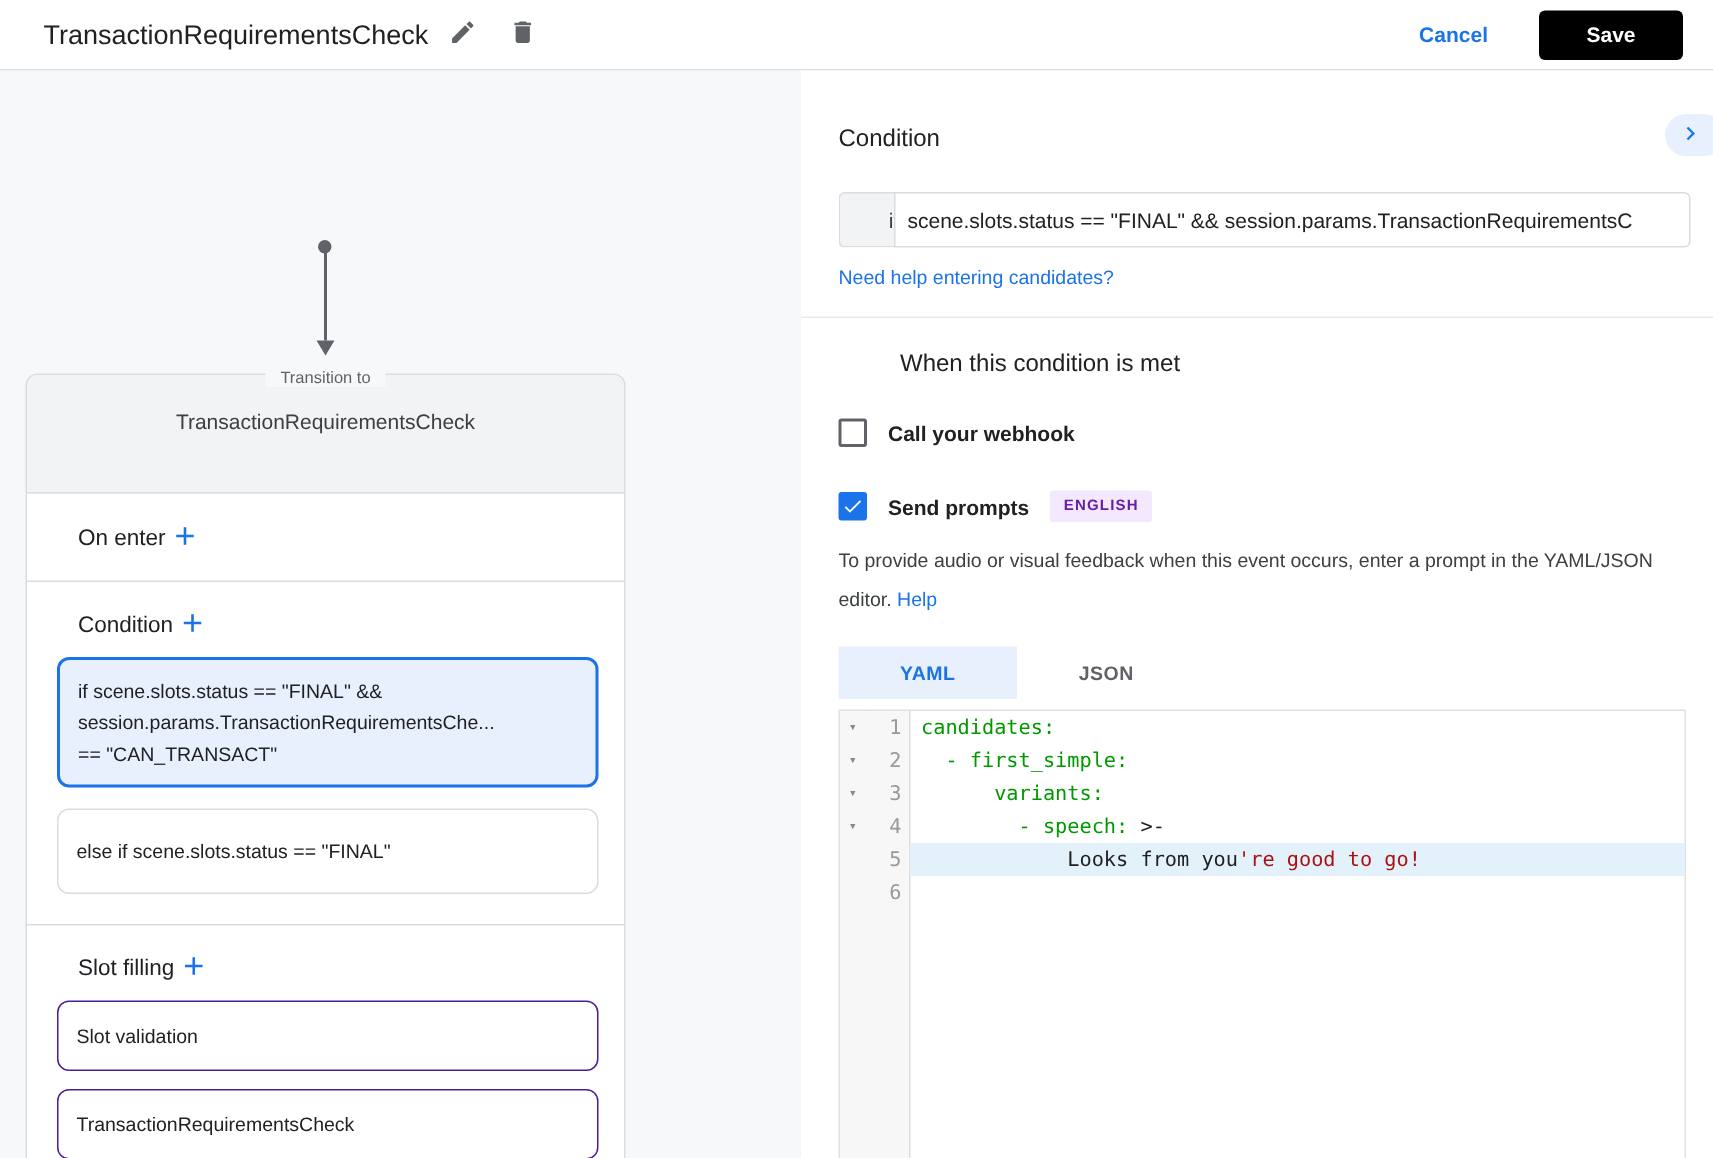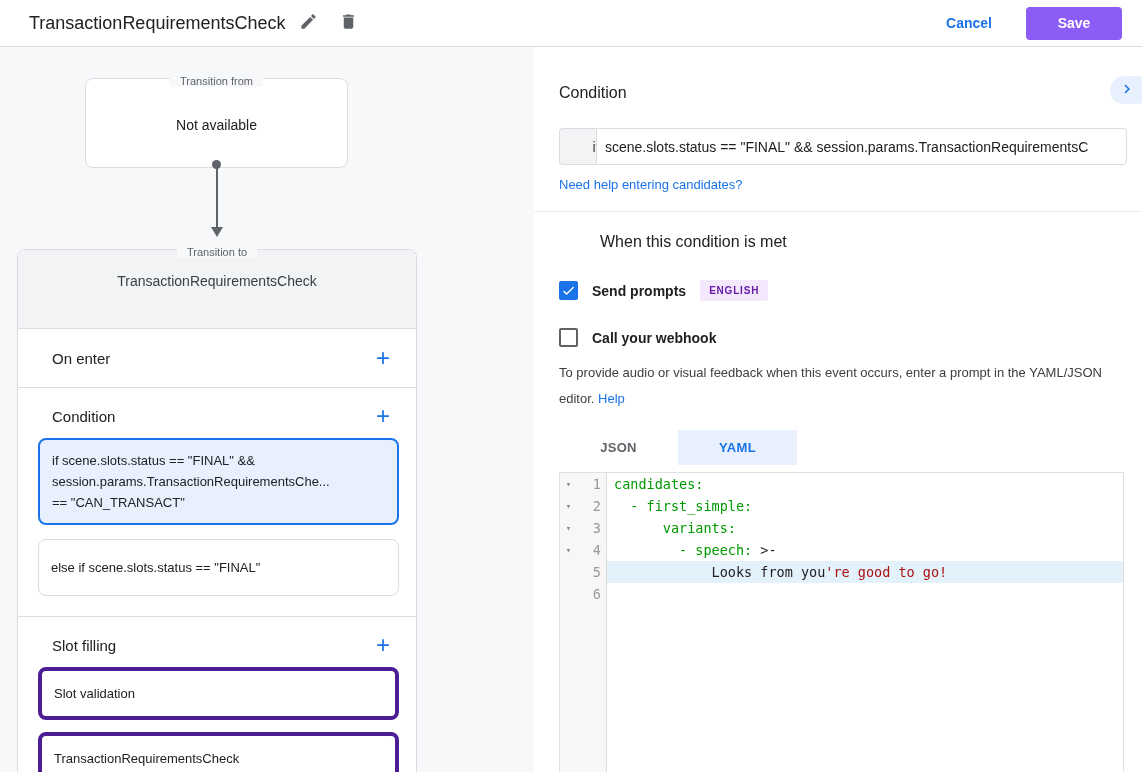--- a/index.html
+++ b/index.html
@@ -8,21 +8,21 @@
 
   
   .topbar { height:47px; background:#fff; border-bottom:1px solid #dadce0;
     display:flex; align-items:center; padding:0 20px 0 29px; }
   .topbar-title { font-size:18px; color:#202124; }
   .icon-btn { width:34px; height:34px; border:none; background:transparent; display:flex;
     align-items:center; justify-content:center; cursor:pointer; margin-left:6px; }
   .spacer { flex:1; }
   .cancel-btn { border:none; background:transparent; color:#1a73e8; font-size:14px;
     font-weight:600; padding:8px 16px; cursor:pointer; margin-right:18px; }
-  .save-btn { background:#8b5cf6; color:#fff; border:none; border-radius:4px;
+  .save-btn { background:#000000; color:#fff; border:none; border-radius:4px;
     font-size:14px; font-weight:600; width:96px; height:33px; cursor:pointer; }
 
   
   .main { display:flex; height:725px; }
   .left-panel { width:534px; background:#f7f8fa; position:relative; overflow:hidden; flex:none; }
   .right-panel { flex:1; background:#fff; position:relative; }
 
   
   .tf-group { position:absolute; left:85px; top:31px; width:263px; height:90px;
     background:#fff; border:1px solid #dadce0; border-radius:8px; }
@@ -41,32 +41,32 @@
 
   .scene-card { position:absolute; left:17px; top:202px; width:400px; height:620px;
     background:#fff; border:1px solid #dadce0; border-radius:8px; overflow:hidden; }
   .scene-card-header { background:#f1f3f4; border-bottom:1px solid #dadce0; height:79px;
     text-align:center; padding-top:23px; }
   .scene-card-title { font-size:14px; color:#3c4043; }
   .scene-card-sub { font-size:11px; color:#5f6368; margin-top:8px; }
 
   .section { border-bottom:1px solid #dadce0; }
   .section:last-child { border-bottom:none; }
-  .section-head { display:flex; align-items:center; justify-content:space-between;
+  .section-head { display:flex; align-items:center; 
     padding:0 20px 0 34px; height:58px; }
   .section-head.compact { height:50px; padding-top:6px; }
   .section-label { font-size:15px; color:#202124; }
   .add-btn { border:none; background:transparent; color:#1a73e8; font-size:24px;
     font-weight:300; cursor:pointer; line-height:20px; padding:2px 6px; }
   .cards { padding:0 17px 20px 20px; }
   .cond-card { border-radius:8px; font-size:13px; line-height:21px; padding:10px 12px;
     cursor:pointer; }
   .cond-card.selected { background:#e8f0fe; border:2px solid #1a73e8; }
   .cond-card.plain { background:#fff; border:1px solid #dadce0; margin-top:14px; padding:17px 12px; }
-  .slot-card { background:#fff; border:4px solid #4c1d95; border-radius:8px; font-size:13px;
+  .slot-card { background:#fff; border:1px solid #4c1d95; border-radius:8px; font-size:13px;
     padding:15px 12px; margin-bottom:12px; cursor:pointer; }
 
   
   .rp-content { padding-left:25px; }
   .chevron-btn { position:absolute; right:-8px; top:29px; width:40px; height:28px;
     background:#e8f0fe; border:none; border-radius:14px; cursor:pointer;
     display:flex; align-items:center; justify-content:flex-start; padding-left:8px; }
   .rp-heading { font-size:16px; font-weight:400; color:#202124; }
   .h-condition { padding-top:37px; }
   .if-row { display:flex; margin-top:26px; margin-right:15px; height:37px; }
@@ -135,26 +135,20 @@
   </button>
   <div class="spacer"></div>
   <button class="cancel-btn">Cancel</button>
   <button class="save-btn">Save</button>
 </div>
 
 <div class="main">
 
   <div class="left-panel">
 
-    <div class="tf-group">
-      <div class="group-legend">
-        <span>Transition from</span>
-      </div>
-      <div class="tf-value">Not available</div>
-    </div>
 
     <div class="conn-dot"></div>
     <div class="conn-line"></div>
     <div class="conn-arrow"></div>
 
     <div class="tt-legend">
       <span>Transition to</span>
     </div>
 
     <div class="scene-card">
@@ -220,45 +214,45 @@
 
       <div class="if-row">
         <div class="if-prefix">if</div>
         <input class="if-input" type="text" value="scene.slots.status == &quot;FINAL&quot; &amp;&amp; session.params.TransactionRequirementsC" style="">
       </div>
 
       <a href="#" class="help-link">Need help entering candidates?</a>
 
       <div class="rp-heading h-when">When this condition is met</div>
 
+      <div class="chk-row">
+        <div class="chk-box" id="chk-webhook">
+          
+        </div>
+        <span class="chk-label">Call your webhook</span>
+      </div>
+
       <div class="chk-row second">
         <div class="chk-box checked" id="chk-prompts">
           <svg width="15" height="15" viewBox="0 0 24 24" fill="#fff">
               <path d="M9 16.17L4.83 12l-1.42 1.41L9 19 21 7l-1.41-1.41z"></path>
             </svg>
         </div>
         <span class="chk-label">Send prompts</span>
         <span class="lang-badge">ENGLISH</span>
       </div>
 
-      <div class="chk-row">
-        <div class="chk-box" id="chk-webhook">
-          
-        </div>
-        <span class="chk-label">Call your webhook</span>
-      </div>
-
       <div class="desc">
         <span>To provide audio or visual feedback when this event occurs, enter a prompt in the YAML/JSON editor.</span>
         <a href="#">Help</a>
       </div>
 
       <div class="tabs">
+        <div class="tab active">YAML</div>
         <div class="tab">JSON</div>
-        <div class="tab active">YAML</div>
       </div>
 
       <div class="editor">
         <div id="code-lines">
             <div class="cm-row">
               <span class="cm-fold">▾</span>
               <span class="cm-num">1</span>
               <span class="cm-code"><span class="tok-key">candidates:</span></span>
             </div>
             <div class="cm-row">

